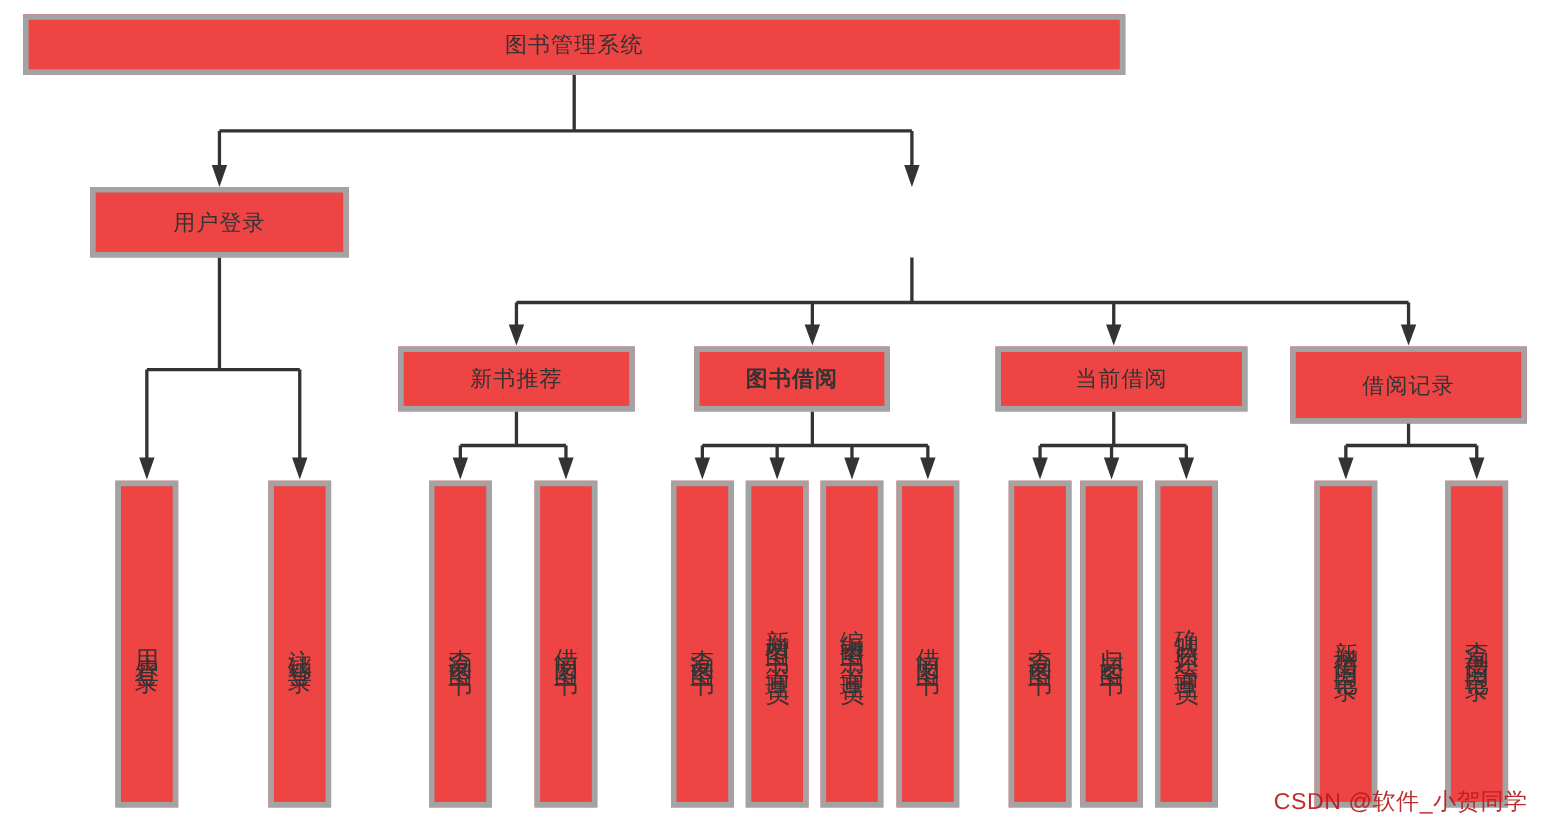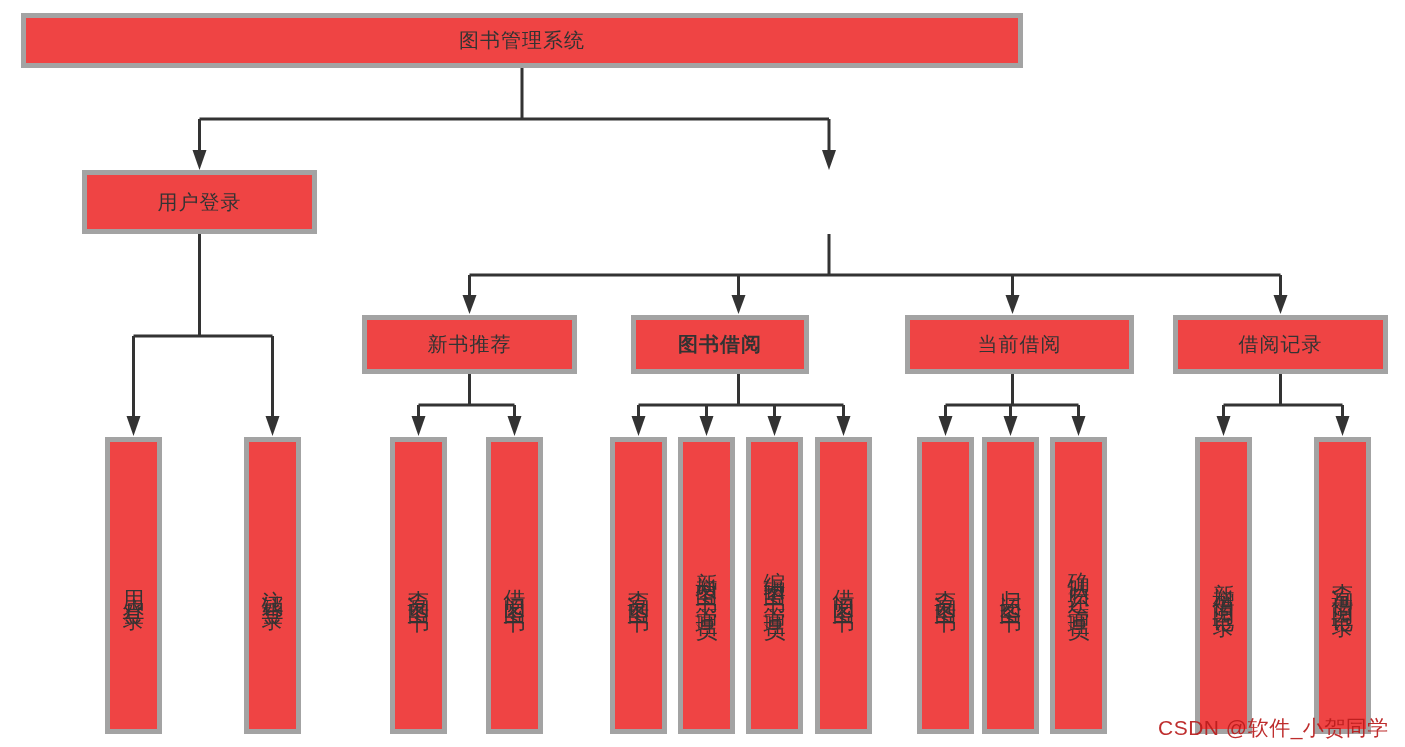--- a/index.html
+++ b/index.html
@@ -87,21 +87,21 @@
     </g>
   </svg>
 
   <div class="box h-box" style="left:21px; top:13px; width:1002px; height:55px;">图书管理系统</div>
 
   <div class="box h-box" style="left:82px; top:170px; width:235px; height:64px;">用户登录</div>
 
   <div class="box h-box" style="left:362px; top:315px; width:215px; height:59px;">新书推荐</div>
   <div class="box h-box" style="left:631px; top:315px; width:178px; height:59px;font-weight:bold;">图书借阅</div>
   <div class="box h-box" style="left:905px; top:315px; width:229px; height:59px;">当前借阅</div>
-  <div class="box h-box" style="left:1173px; top:315px; width:215px; height:59px;text-align:right;">借阅记录</div>
+  <div class="box h-box" style="left:1173px; top:315px; width:215px; height:70px;text-align:right;">借阅记录</div>
 
   <div class="box v-box" style="left:105px; top:437px; width:57px; height:297px;">用户登录</div>
   <div class="box v-box" style="left:244px; top:437px; width:57px; height:297px;">注销登录</div>
 
   <div class="box v-box" style="left:390px; top:437px; width:57px; height:297px;">查询图书</div>
   <div class="box v-box" style="left:486px; top:437px; width:57px; height:297px;">借阅图书</div>
 
   <div class="box v-box" style="left:610px; top:437px; width:57px; height:297px;">查询图书</div>
   <div class="box v-box" style="left:678px; top:437px; width:57px; height:297px;">新增图书（管理员）</div>
   <div class="box v-box" style="left:746px; top:437px; width:57px; height:297px;">编辑图书（管理员）</div>

